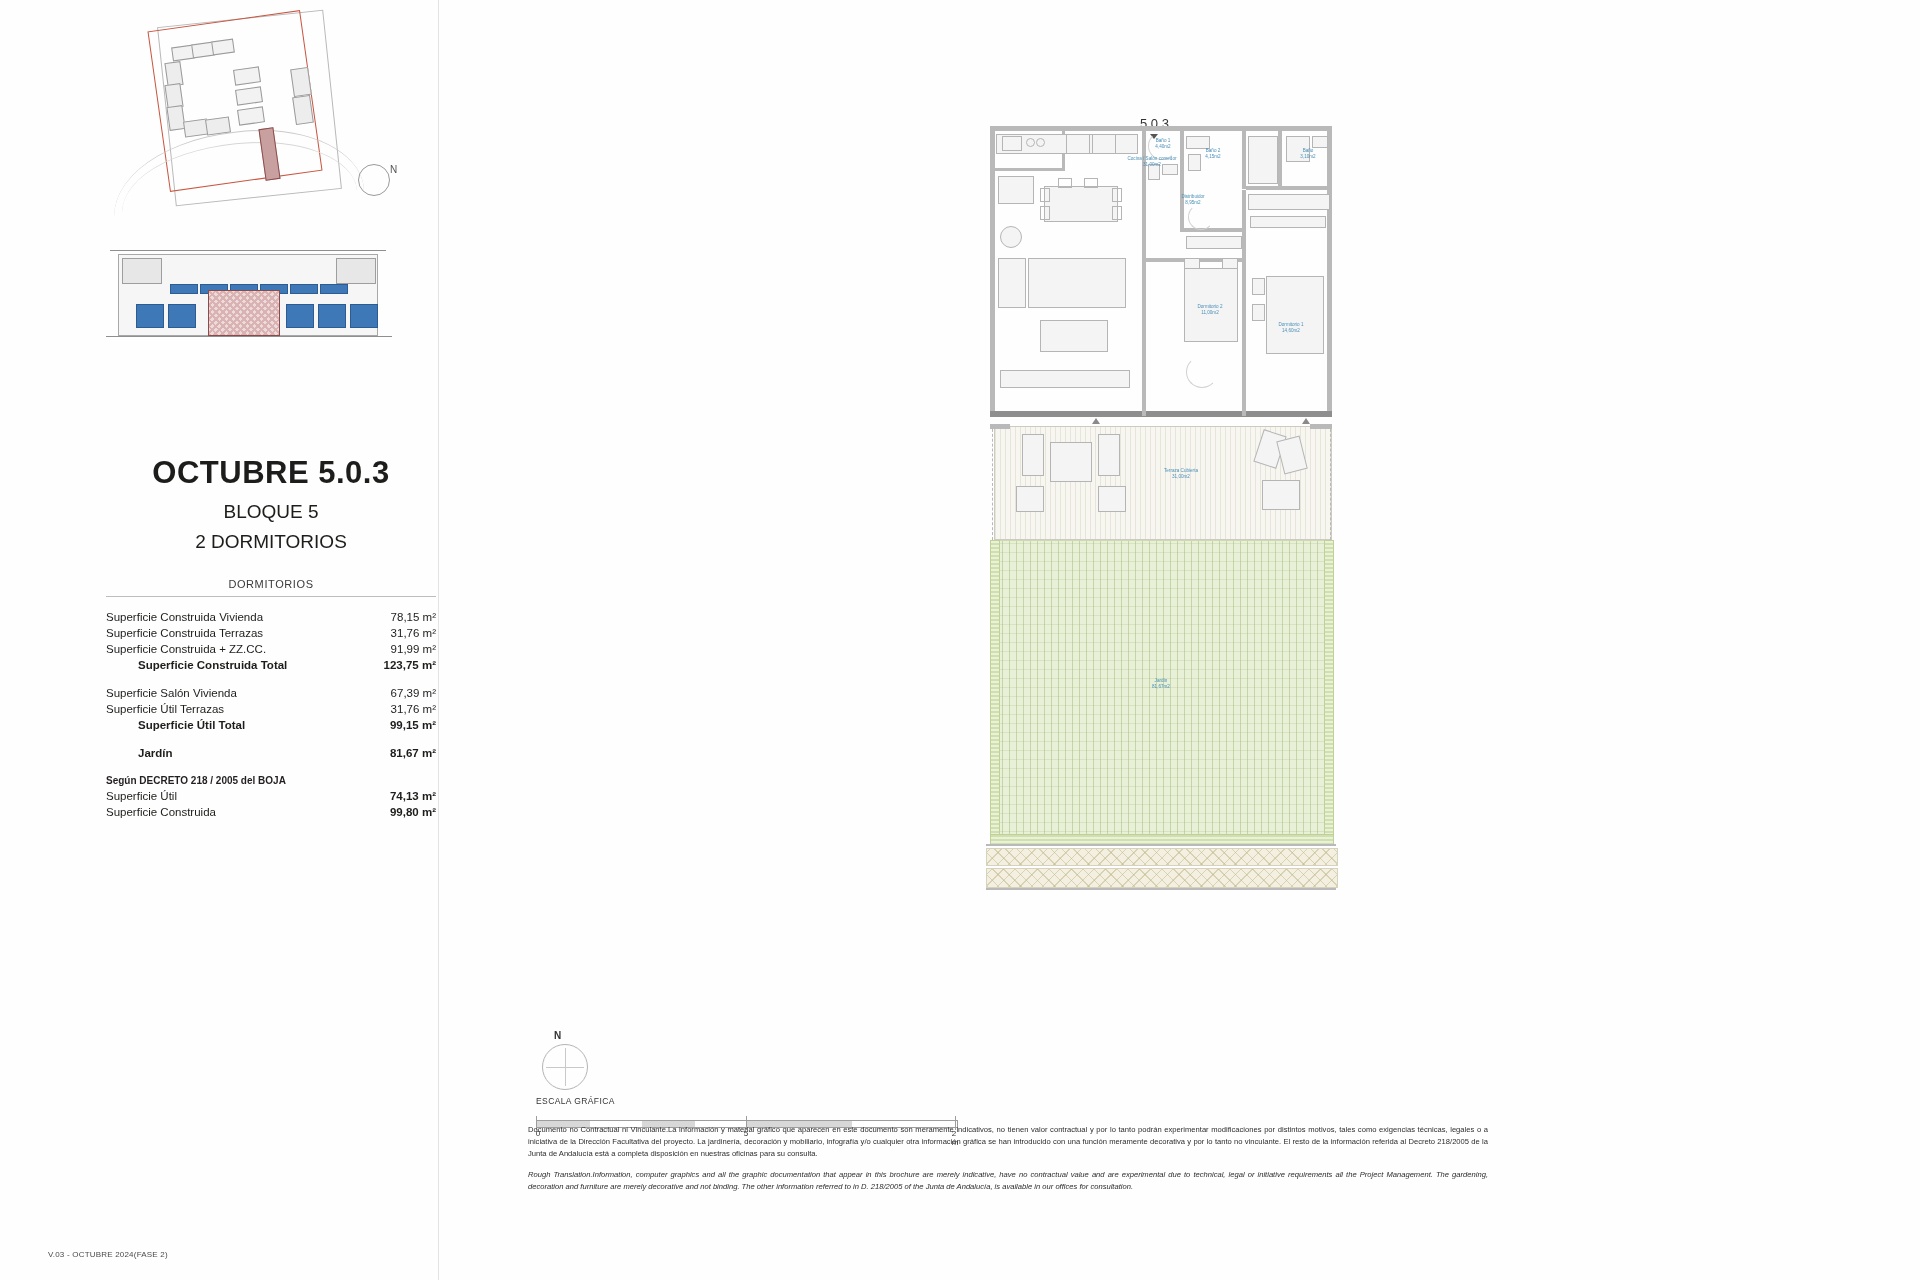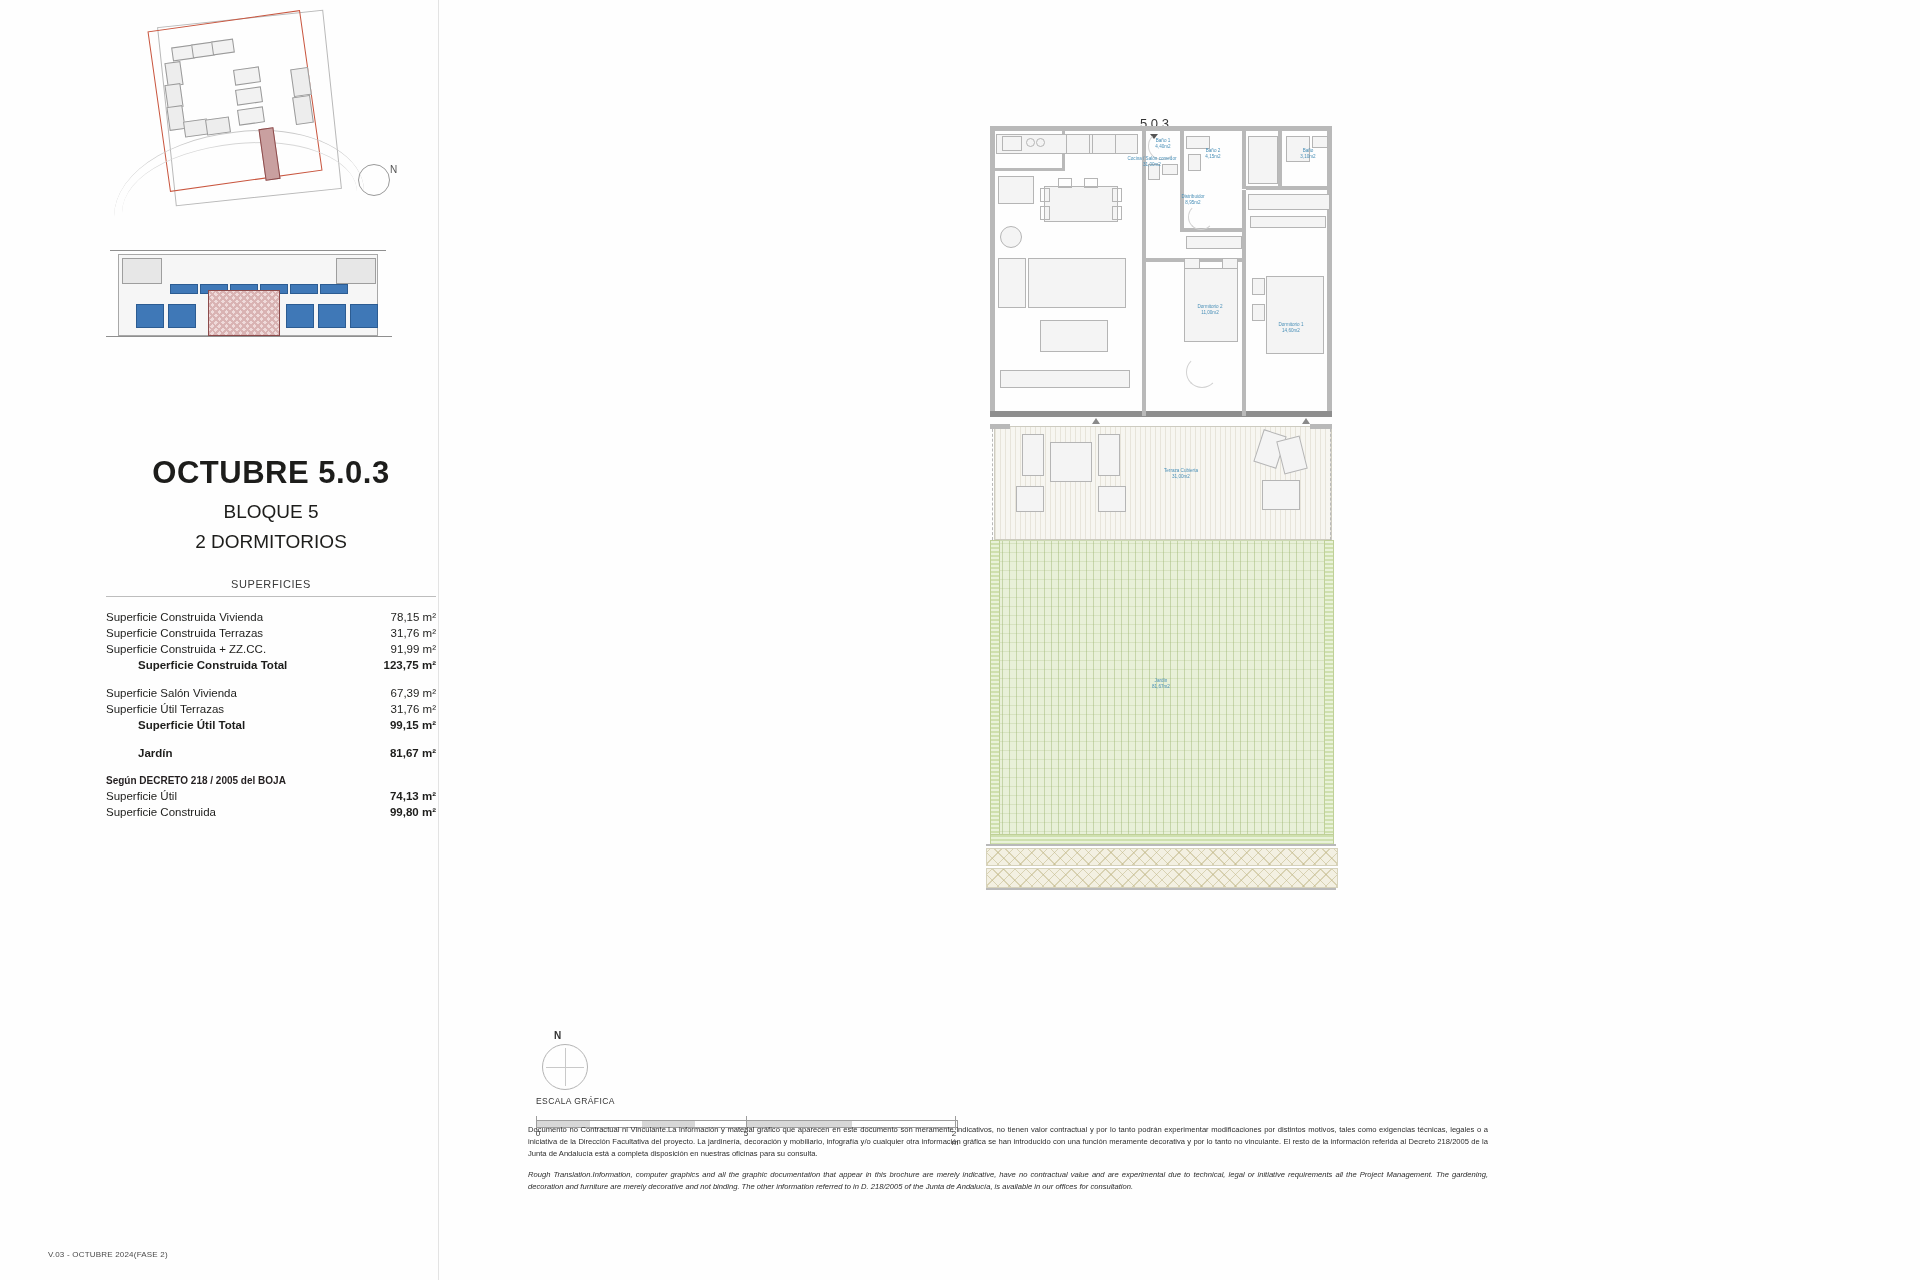--- a/index.html
+++ b/index.html
@@ -272,21 +272,21 @@
       <div class="ground"></div>
     </div>
 
     <div id="title-block">
       <div class="t1">OCTUBRE 5.0.3</div>
       <div class="t2">BLOQUE 5</div>
       <div class="t3">2 DORMITORIOS</div>
     </div>
 
     <div id="surfaces">
-      <div class="sup-head">SUPERFICIES</div>
+      <div class="sup-head">DORMITORIOS</div>
       <div class="rule"></div>
 
       <div class="row">
         <span class="lab">Superficie Construida Vivienda</span>
         <span class="val">78,15 m²</span>
       </div>
       <div class="row">
         <span class="lab">Superficie Construida Terrazas</span>
         <span class="val">31,76 m²</span>
       </div>

